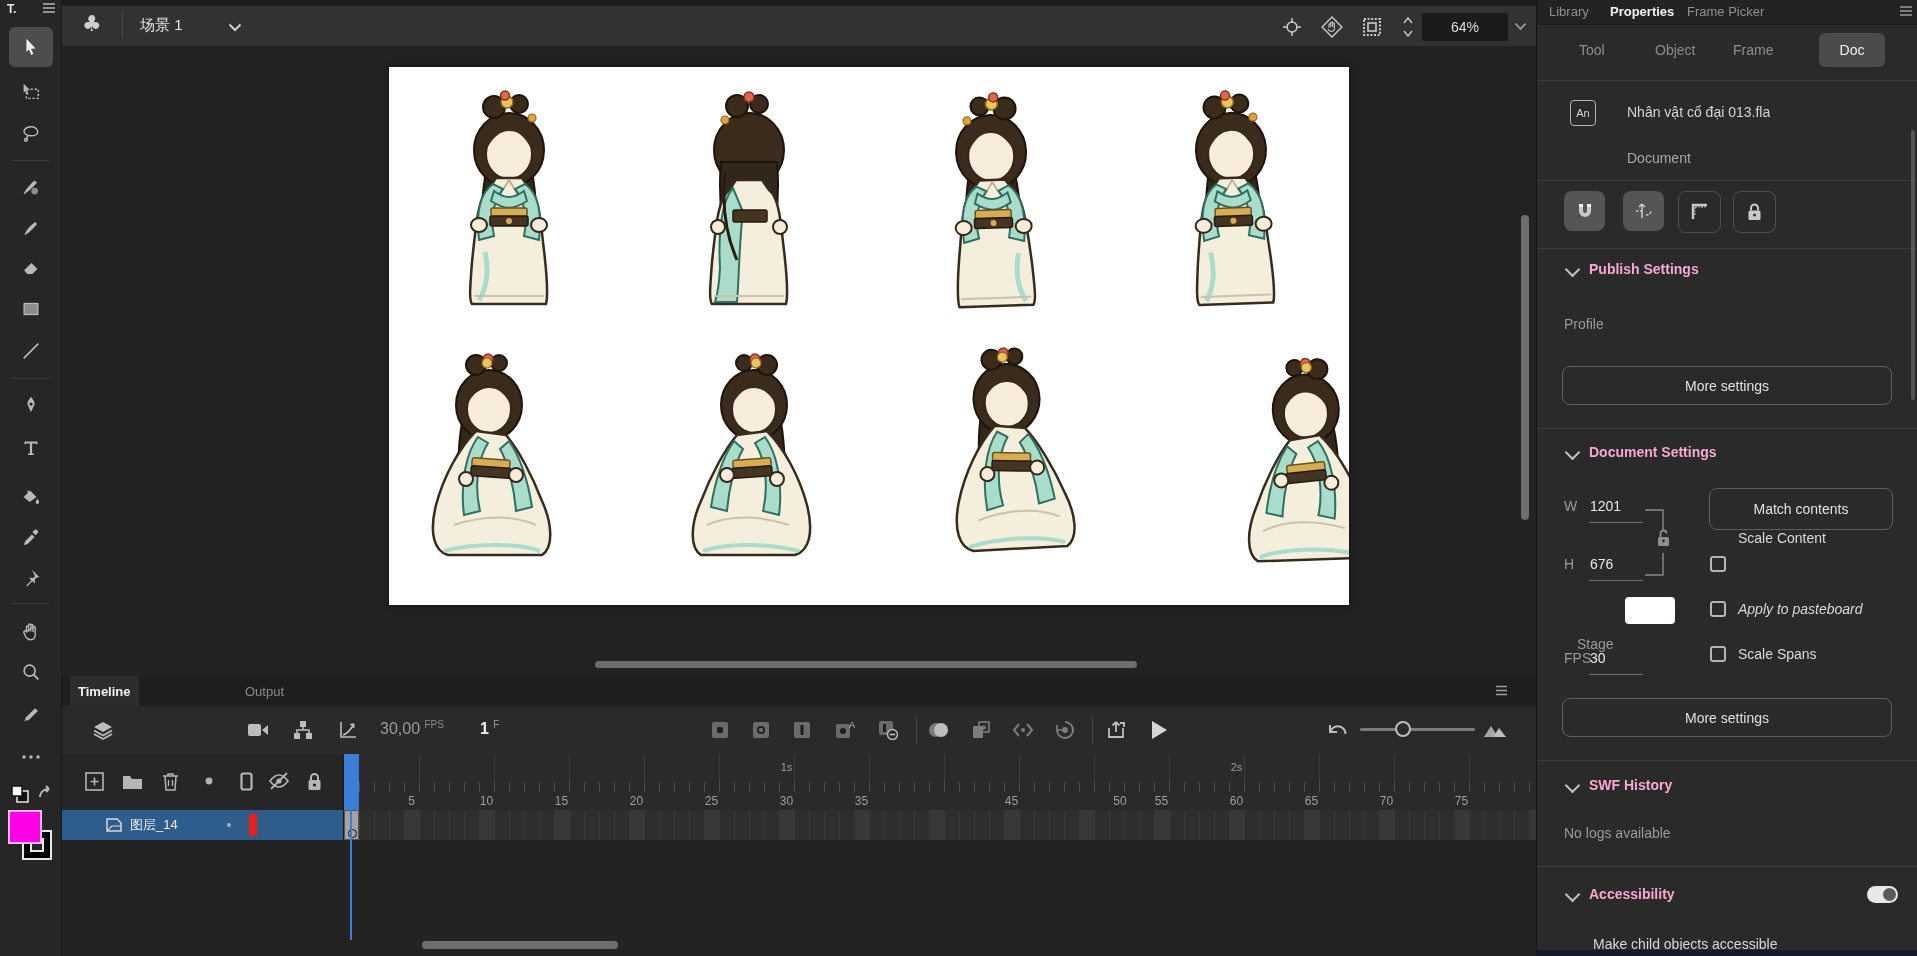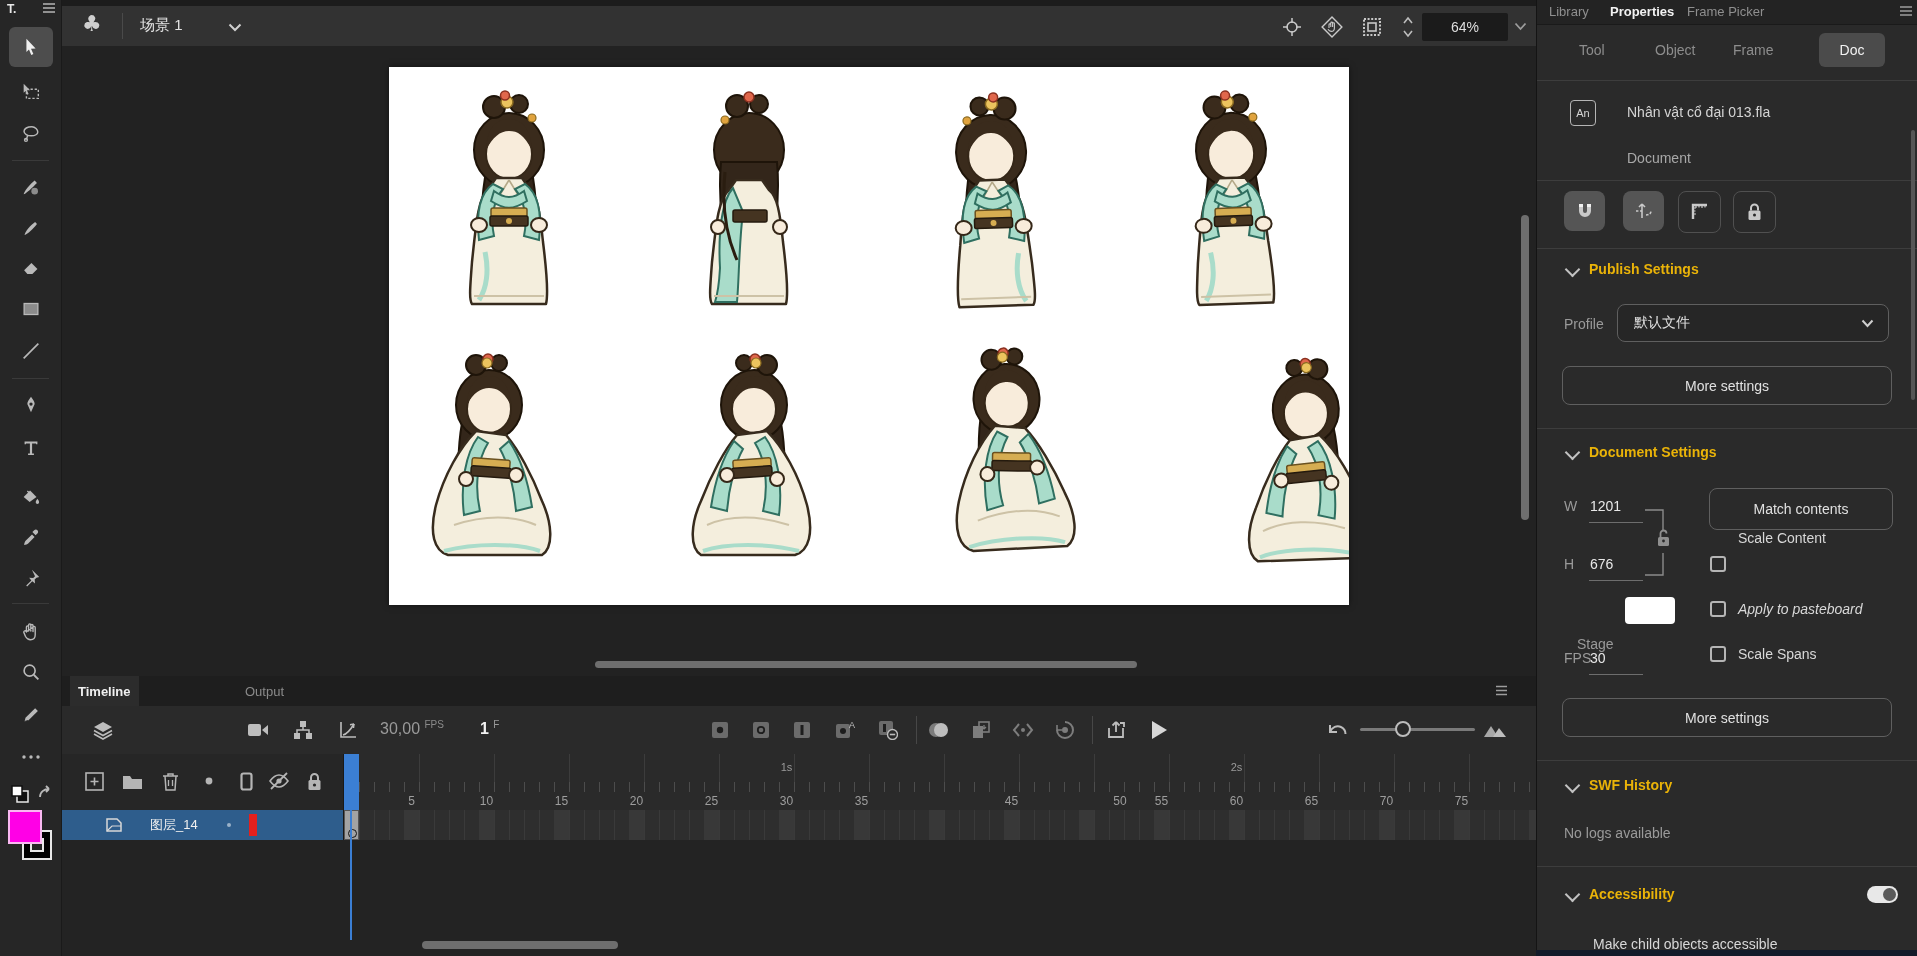--- a/index.html
+++ b/index.html
@@ -46,41 +46,41 @@
   #tl-divider{left:281px;top:78px;width:1px;height:162px;background:#191919;}
   #ruler{left:282px;top:78px;width:1192px;height:56px;background:#2a2a2a;}
   #sec-band{left:0;top:0;width:1192px;height:28px;
      background-image:repeating-linear-gradient(90deg,#3c3c3c 0 1px,transparent 1px 75px);}
   .sec-label{position:absolute;top:7px;width:30px;text-align:center;font-size:11px;color:#9a9a9a;}
   #tick-band{left:0;top:28px;width:1192px;height:10px;
      background-image:repeating-linear-gradient(90deg,#4c4c4c 0 1px,transparent 1px 15px);}
   #num-band{left:0;top:38px;width:1192px;height:18px;}
   .ruler-num{position:absolute;top:2px;width:30px;text-align:center;font-size:12px;color:#9e9e9e;}
   
-  #layer-row{left:0;top:134px;width:281px;height:30px;background:#2e5d8c;display:flex;align-items:center;gap:20px;}
+  #layer-row{left:0;top:134px;width:281px;height:30px;background:#2e5d8c;display:flex;align-items:center;}
   #frame-row{left:282px;top:134px;width:1192px;height:30px;background:#2e2e2e;border-bottom:1px solid #1f1f1f;
      background-image:repeating-linear-gradient(90deg,transparent 0 60px,#383838 60px 75px),
                       repeating-linear-gradient(90deg,#3a3a3a 0 1px,transparent 1px 15px);}
   #kf-cell{left:282px;top:134px;width:15px;height:30px;background:#a3a3a3;border:1px solid #555;box-sizing:border-box;}
   #kf-dot{left:286px;top:153px;width:7px;height:7px;border:1.5px solid #141414;border-radius:50%;background:transparent;}
   #playhead-block{left:282px;top:78px;width:15px;height:56px;background:#3b7fd4;}
   #playhead-line{left:288px;top:134px;width:2px;height:146px;background:#3b7fd4;}
   #tl-below{left:0;top:164px;width:1474px;height:116px;background:#232323;}
   #tl-hscroll{left:360px;top:265px;width:196px;height:8px;}
   .layer-name{font-size:13px;color:#f0f0f0;}
   
   #right-panel{left:1536px;top:0;width:381px;height:956px;background:#2a2a2a;border-left:1px solid #141414;font-size:14px;}
   #rp-tabbar{left:0;top:0;width:381px;height:24px;background:#232323;border-bottom:1px solid #1a1a1a;}
   .rp-tab{position:absolute;top:4px;font-size:13px;color:#8f8f8f;}
   .rp-tab.active{color:#f2f2f2;font-weight:bold;}
   .rp-subtab{position:absolute;top:42px;font-size:14px;color:#8d8d8d;}
   #subtab-doc{left:282px;top:33px;width:66px;height:34px;background:#4b4b4b;border-radius:6px;color:#f2f2f2;
       display:flex;align-items:center;justify-content:center;font-size:14px;}
   .rp-sep{left:0;width:381px;height:1px;background:#3d3d3d;}
-  .sec-head{font-size:14px;font-weight:bold;color:#eab308;}
+  .sec-head{font-size:14px;font-weight:bold;color:#f9a8d4;}
   .chev{display:inline-block;width:9px;height:9px;border-right:2px solid #c2c2c2;border-bottom:2px solid #c2c2c2;transform:rotate(45deg);}
   .rp-label{color:#9a9a9a;}
   .rp-btn{border:1px solid #5f5f5f;border-radius:8px;color:#e0e0e0;display:flex;align-items:center;justify-content:center;font-size:14px;background:transparent;}
   .snap-btn{top:191px;width:41px;height:40px;border-radius:8px;display:flex;align-items:center;justify-content:center;color:#c9c9c9;}
   .snap-btn.on{background:#555555;}
   .snap-btn.off{border:1px solid #505050;}
   .checkbox{width:16px;height:16px;border:2px solid #b5b5b5;border-radius:3px;box-sizing:border-box;}
   .checkbox.checked{background:#c7cecd;border-color:#c7cecd;position:relative;}
   .checkbox.checked:after{content:"";position:absolute;left:4px;top:0px;width:4px;height:9px;border-right:2px solid #1d1d1d;border-bottom:2px solid #1d1d1d;transform:rotate(40deg);}
   .cb-label{color:#d8d8d8;font-size:14px;}
@@ -621,28 +621,20 @@
           <rect x="1.5" y="7.5" width="12" height="9.5" rx="1.5" fill="currentColor"></rect>
           <path d="M4 7.5V5a3.5 3.5 0 0 1 7 0v2.5" fill="none" stroke="currentColor" stroke-width="2"></path>
           <circle cx="7.5" cy="12" r="1.5" fill="#2a2a2a"></circle>
         </svg>
     </div>
     <div class="abs rp-sep" style="top:248px;"></div>
 
     <span class="abs chev" style="left:30px;top:264px;"></span>
     <div class="abs sec-head" style="left:52px;top:261px;">Publish Settings</div>
     <div class="abs rp-label" style="left:27px;top:316px;">Profile</div>
-    <div class="abs rp-btn" style="left:80px;top:304px;width:272px;height:38px;justify-content:flex-start;padding-left:16px;box-sizing:border-box;background:#262626;">
-      <span>默认文件</span>
-      <span class="abs" style="right:14px;top:14px;">
-        <svg width="13" height="9" viewBox="0 0 13 9">
-            <path d="M1.5 1.5 6.5 7l5-5.5" fill="none" stroke="#cfcfcf" stroke-width="2"></path>
-          </svg>
-      </span>
-    </div>
     <div class="abs rp-btn" style="left:25px;top:366px;width:328px;height:37px;">More settings</div>
     <div class="abs rp-sep" style="top:428px;"></div>
 
     <span class="abs chev" style="left:30px;top:447px;"></span>
     <div class="abs sec-head" style="left:52px;top:444px;">Document Settings</div>
 
     <div class="abs rp-label" style="left:27px;top:498px;">W</div>
     <div class="abs" style="left:53px;top:498px;color:#e8e8e8;">1201</div>
     <div class="abs val-underline" style="left:52px;top:522px;width:54px;"></div>
     <div class="abs rp-btn" style="left:172px;top:488px;width:182px;height:40px;">Match contents</div>

